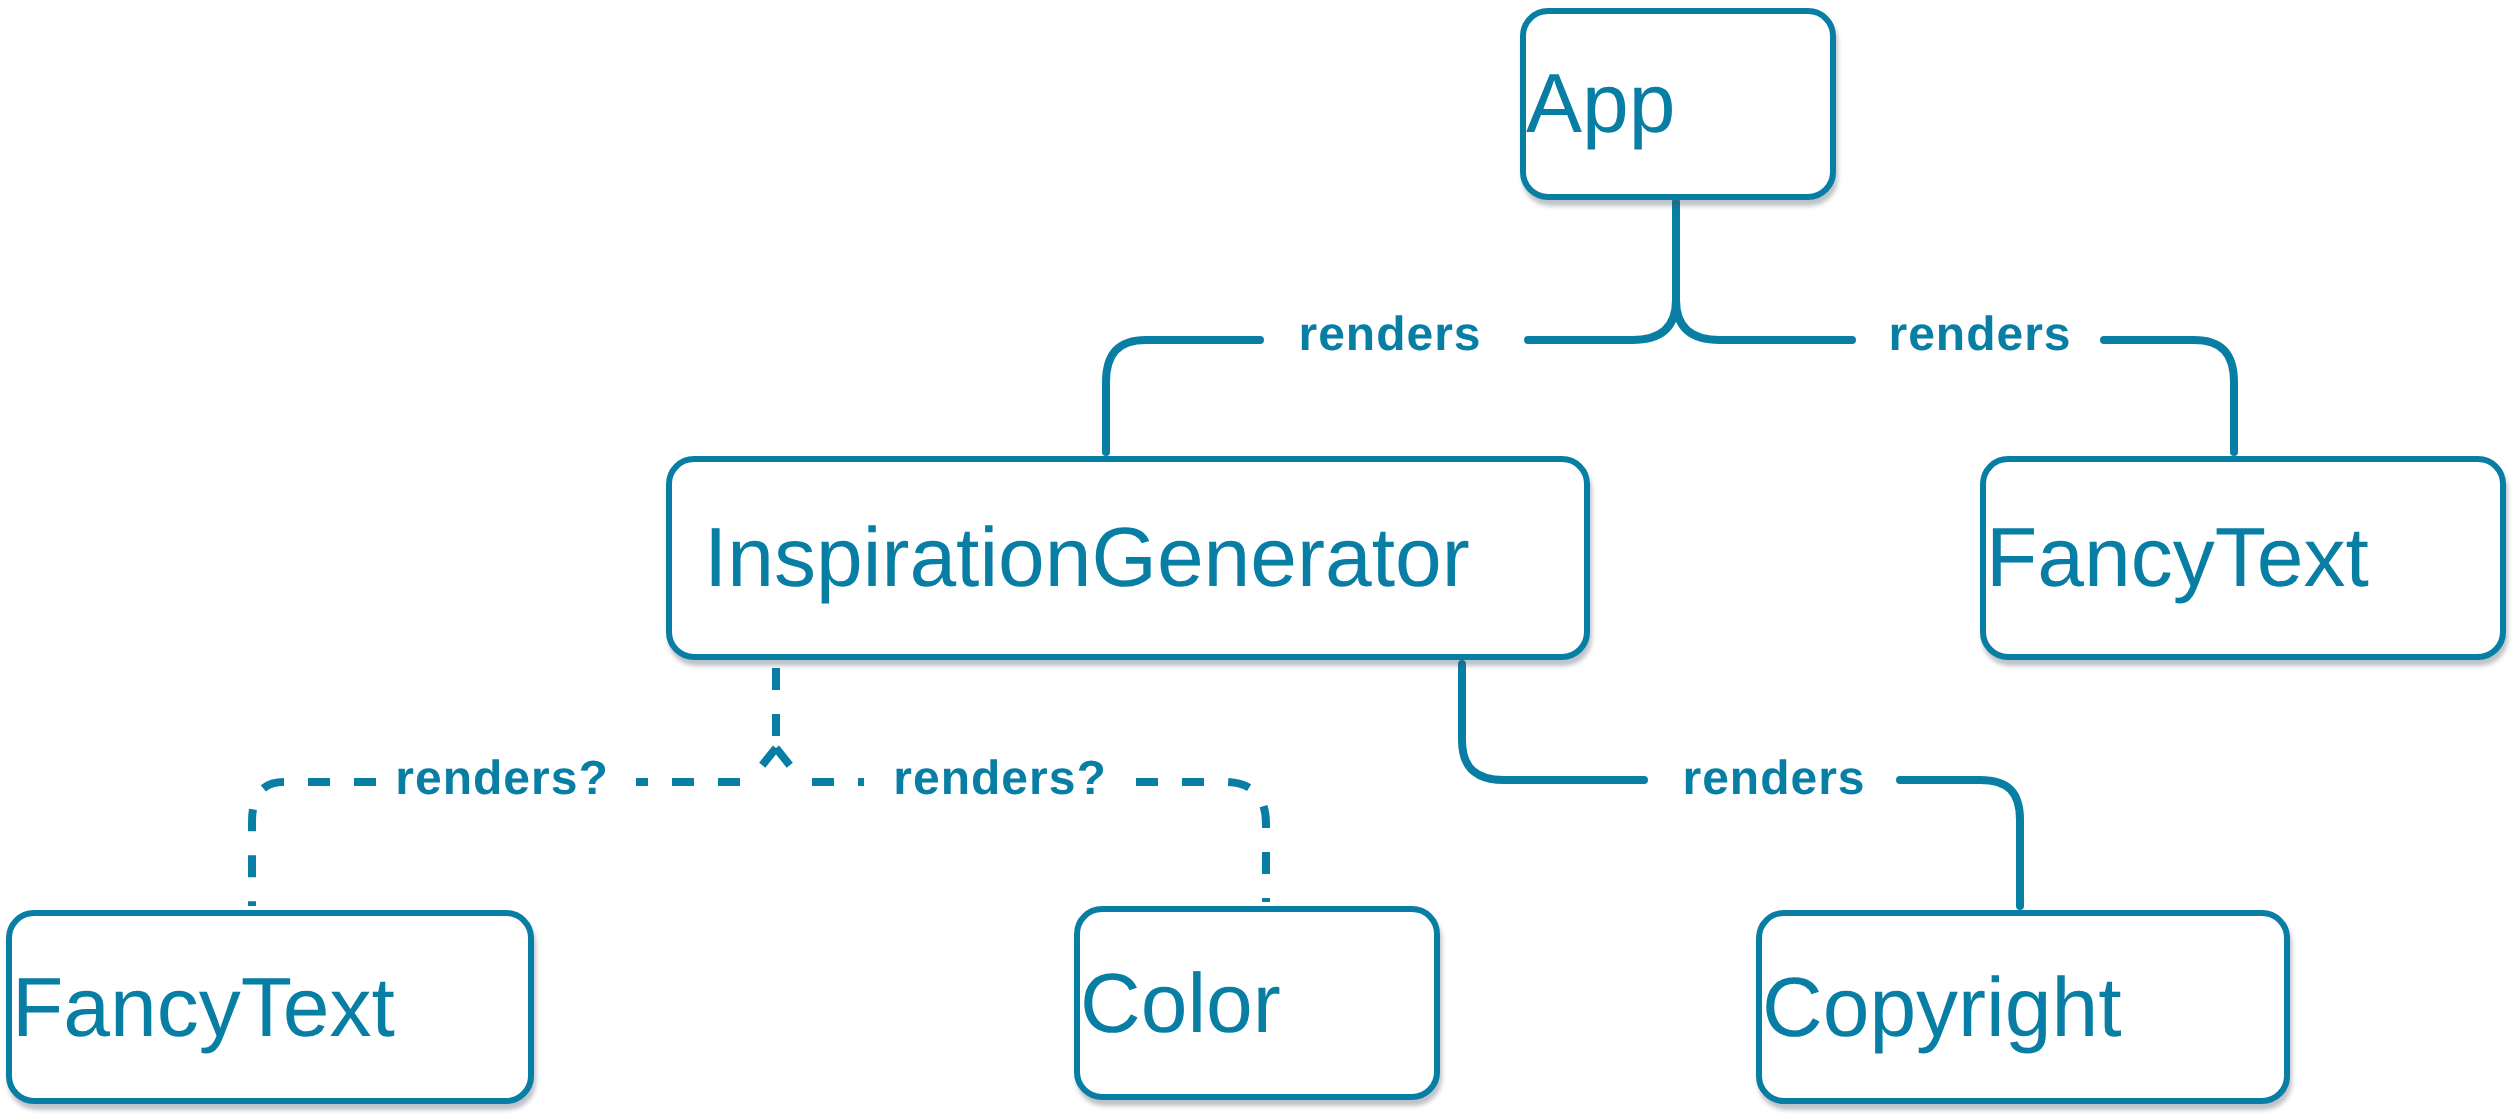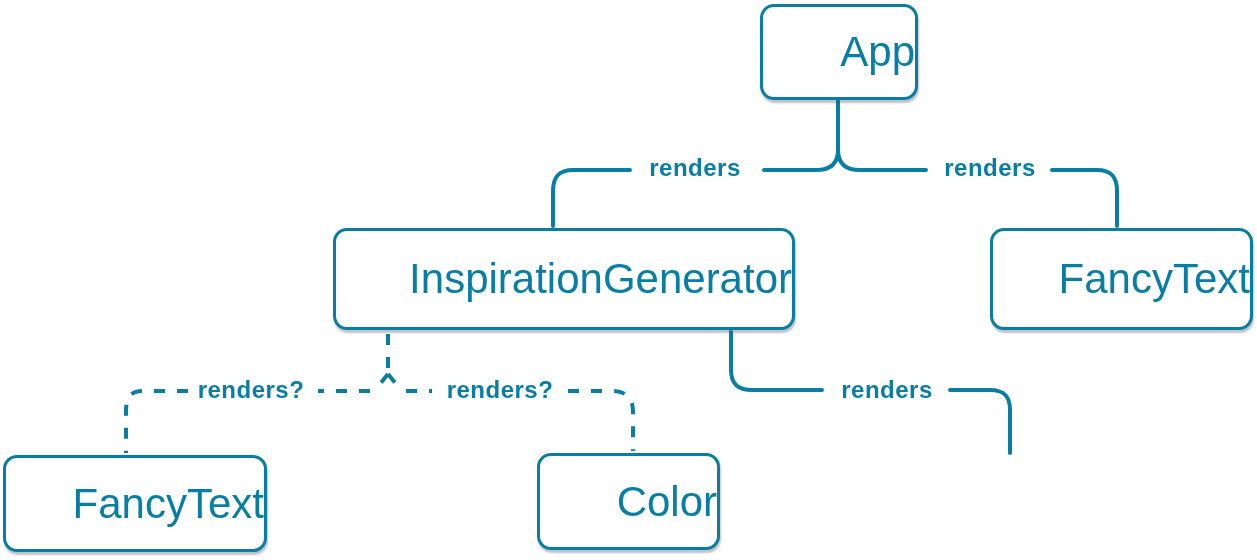--- a/index.html
+++ b/index.html
@@ -34,21 +34,21 @@
   }
   .node {
     position: absolute;
     box-sizing: border-box;
     background: #ffffff;
     border: 3px solid var(--accent, #087ea4);
     border-radius: 14px;
     box-shadow: 1px 3px 2px rgba(70, 80, 100, 0.35);
     display: flex;
     align-items: center;
-    justify-content: flex-end;
+    justify-content: flex-start;
     color: var(--accent, #087ea4);
     font-size: 42px;
     font-weight: 500;
     white-space: nowrap;
   }
   .edge-label {
     position: absolute;
     transform: translate(-50%, -50%);
     color: var(--accent, #087ea4);
     font-size: 24px;
@@ -83,36 +83,39 @@
     <path class="edge dashed" d="M 188 391 L 142 391 C 130 391 126 399 126 411 L 126 453"></path>
 
     <path class="edge dashed" d="M 406 391 L 432 391"></path>
     <path class="edge dashed" d="M 568 391 L 612 391 C 626 391 633 398 633 412 L 633 451"></path>
   </svg>
 
   <div class="node" style="left:760px; top:4px; width:158px; height:96px;">
     <span>App</span>
   </div>
 
-  <div class="node" style="left:333px; top:228px; width:462px; height:102px;">
+  <div class="node" style="left:333px; top:228px; width:462px; height:102px;padding-left:16px;">
     <span>InspirationGenerator</span>
   </div>
 
   <div class="node" style="left:990px; top:228px; width:263px; height:102px;">
     <span>FancyText</span>
   </div>
 
   <div class="node" style="left:3px; top:455px; width:264px; height:97px;">
     <span>FancyText</span>
   </div>
 
   <div class="node" style="left:537px; top:453px; width:183px; height:97px;">
     <span>Color</span>
   </div>
 
+  <div class="node" style="left:878px; top:455px; width:267px; height:97px;">
+    <span>Copyright</span>
+  </div>
 
   <span class="edge-label" style="left:695px; top:168px;">renders</span>
   <span class="edge-label" style="left:990px; top:168px;">renders</span>
   <span class="edge-label" style="left:251px; top:390px;">renders?</span>
   <span class="edge-label" style="left:500px; top:390px;">renders?</span>
   <span class="edge-label" style="left:887px; top:390px;">renders</span>
 
 </div>
 
 </body></html>

